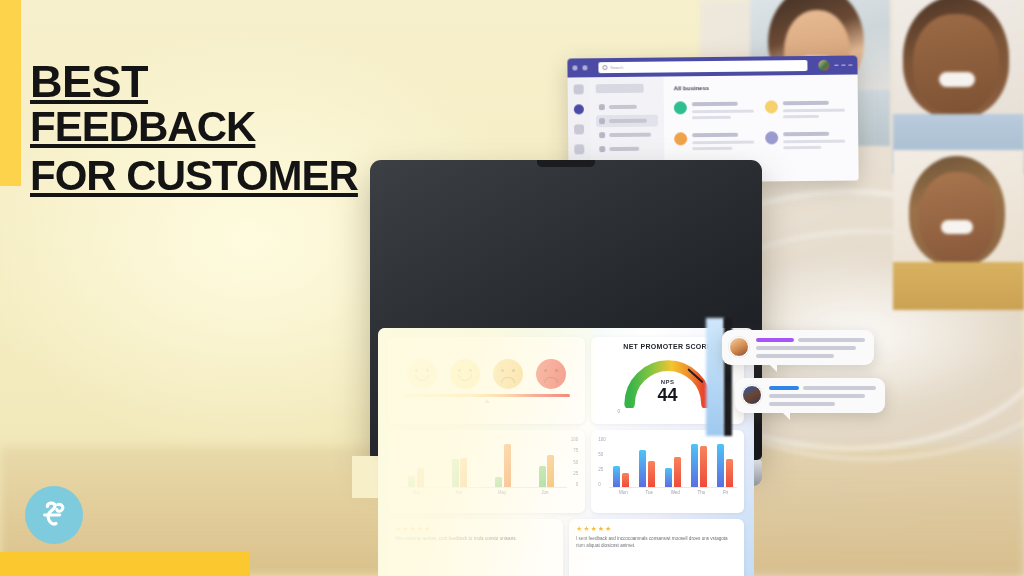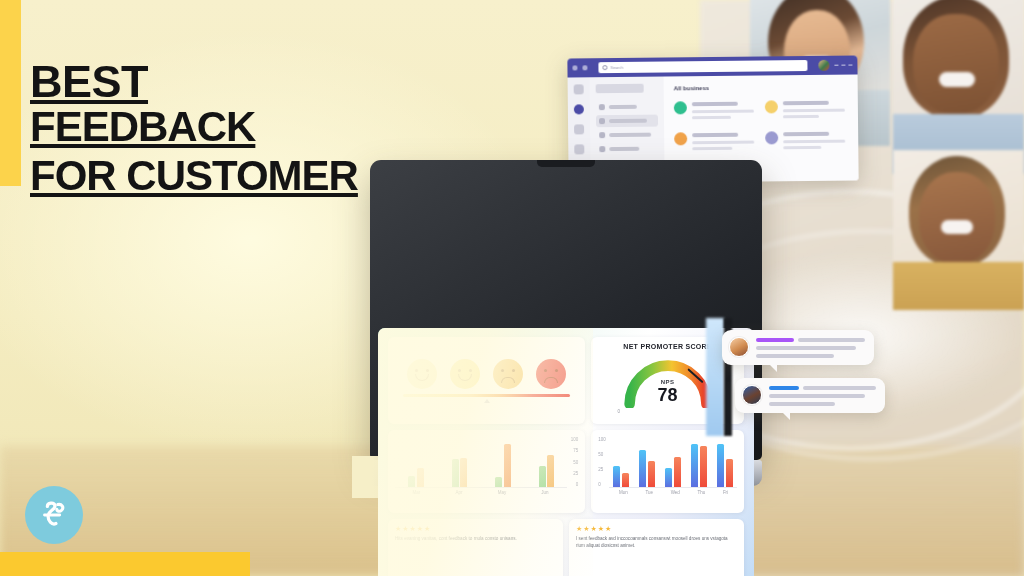--- a/index.html
+++ b/index.html
@@ -429,21 +429,21 @@
                     <stop offset="0%" stop-color="#36b44a"></stop>
                     <stop offset="30%" stop-color="#8cc63f"></stop>
                     <stop offset="55%" stop-color="#f4c430"></stop>
                     <stop offset="78%" stop-color="#f08a2a"></stop>
                     <stop offset="100%" stop-color="#e8332a"></stop>
                   </linearGradient>
                 </defs>
                 <path d="M10 52 A40 40 0 0 1 90 52" fill="none" stroke="url(#gg)" stroke-width="11" stroke-linecap="round"></path>
               </svg>
               <div class="gauge-label">NPS</div>
-              <div class="gauge-value">78</div>
+              <div class="gauge-value">44</div>
               <div class="needle"></div>
             </div>
             <div class="gauge-ends">
               <span class="gauge-end">0</span>
               <span class="gauge-end">100</span>
             </div>
           </div>
         </div>
 
         <div class="row" style="flex:1">

